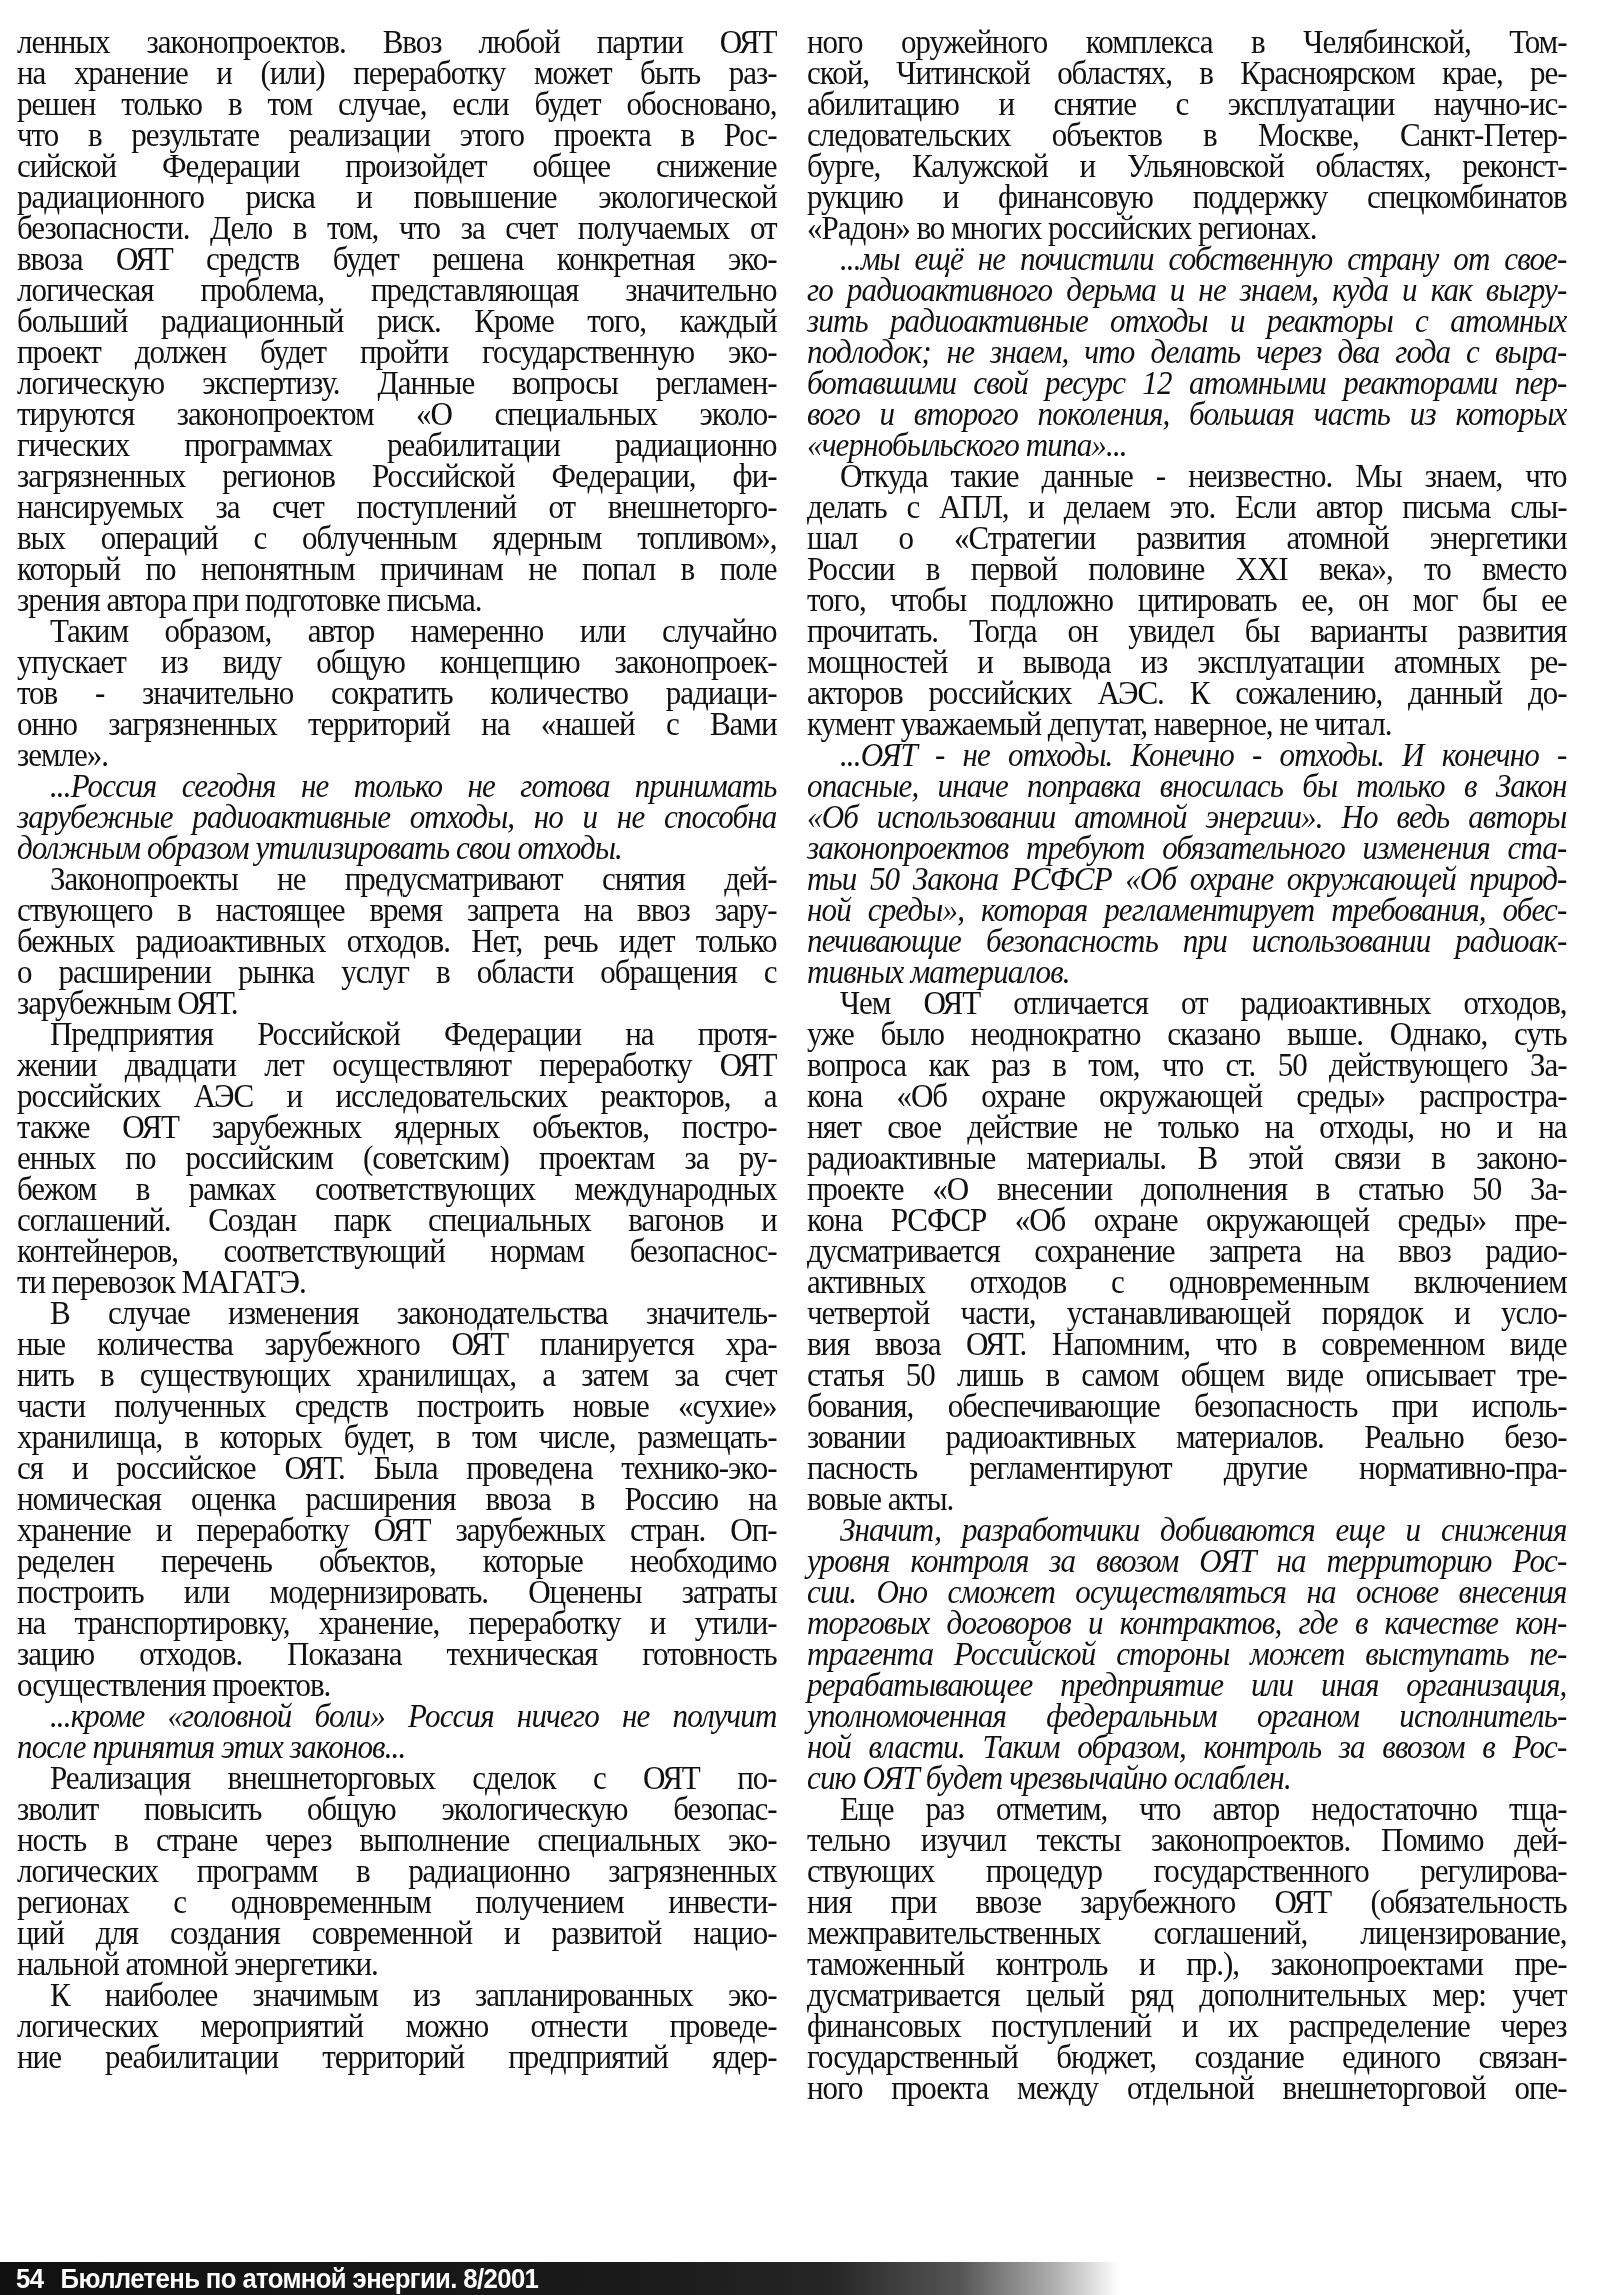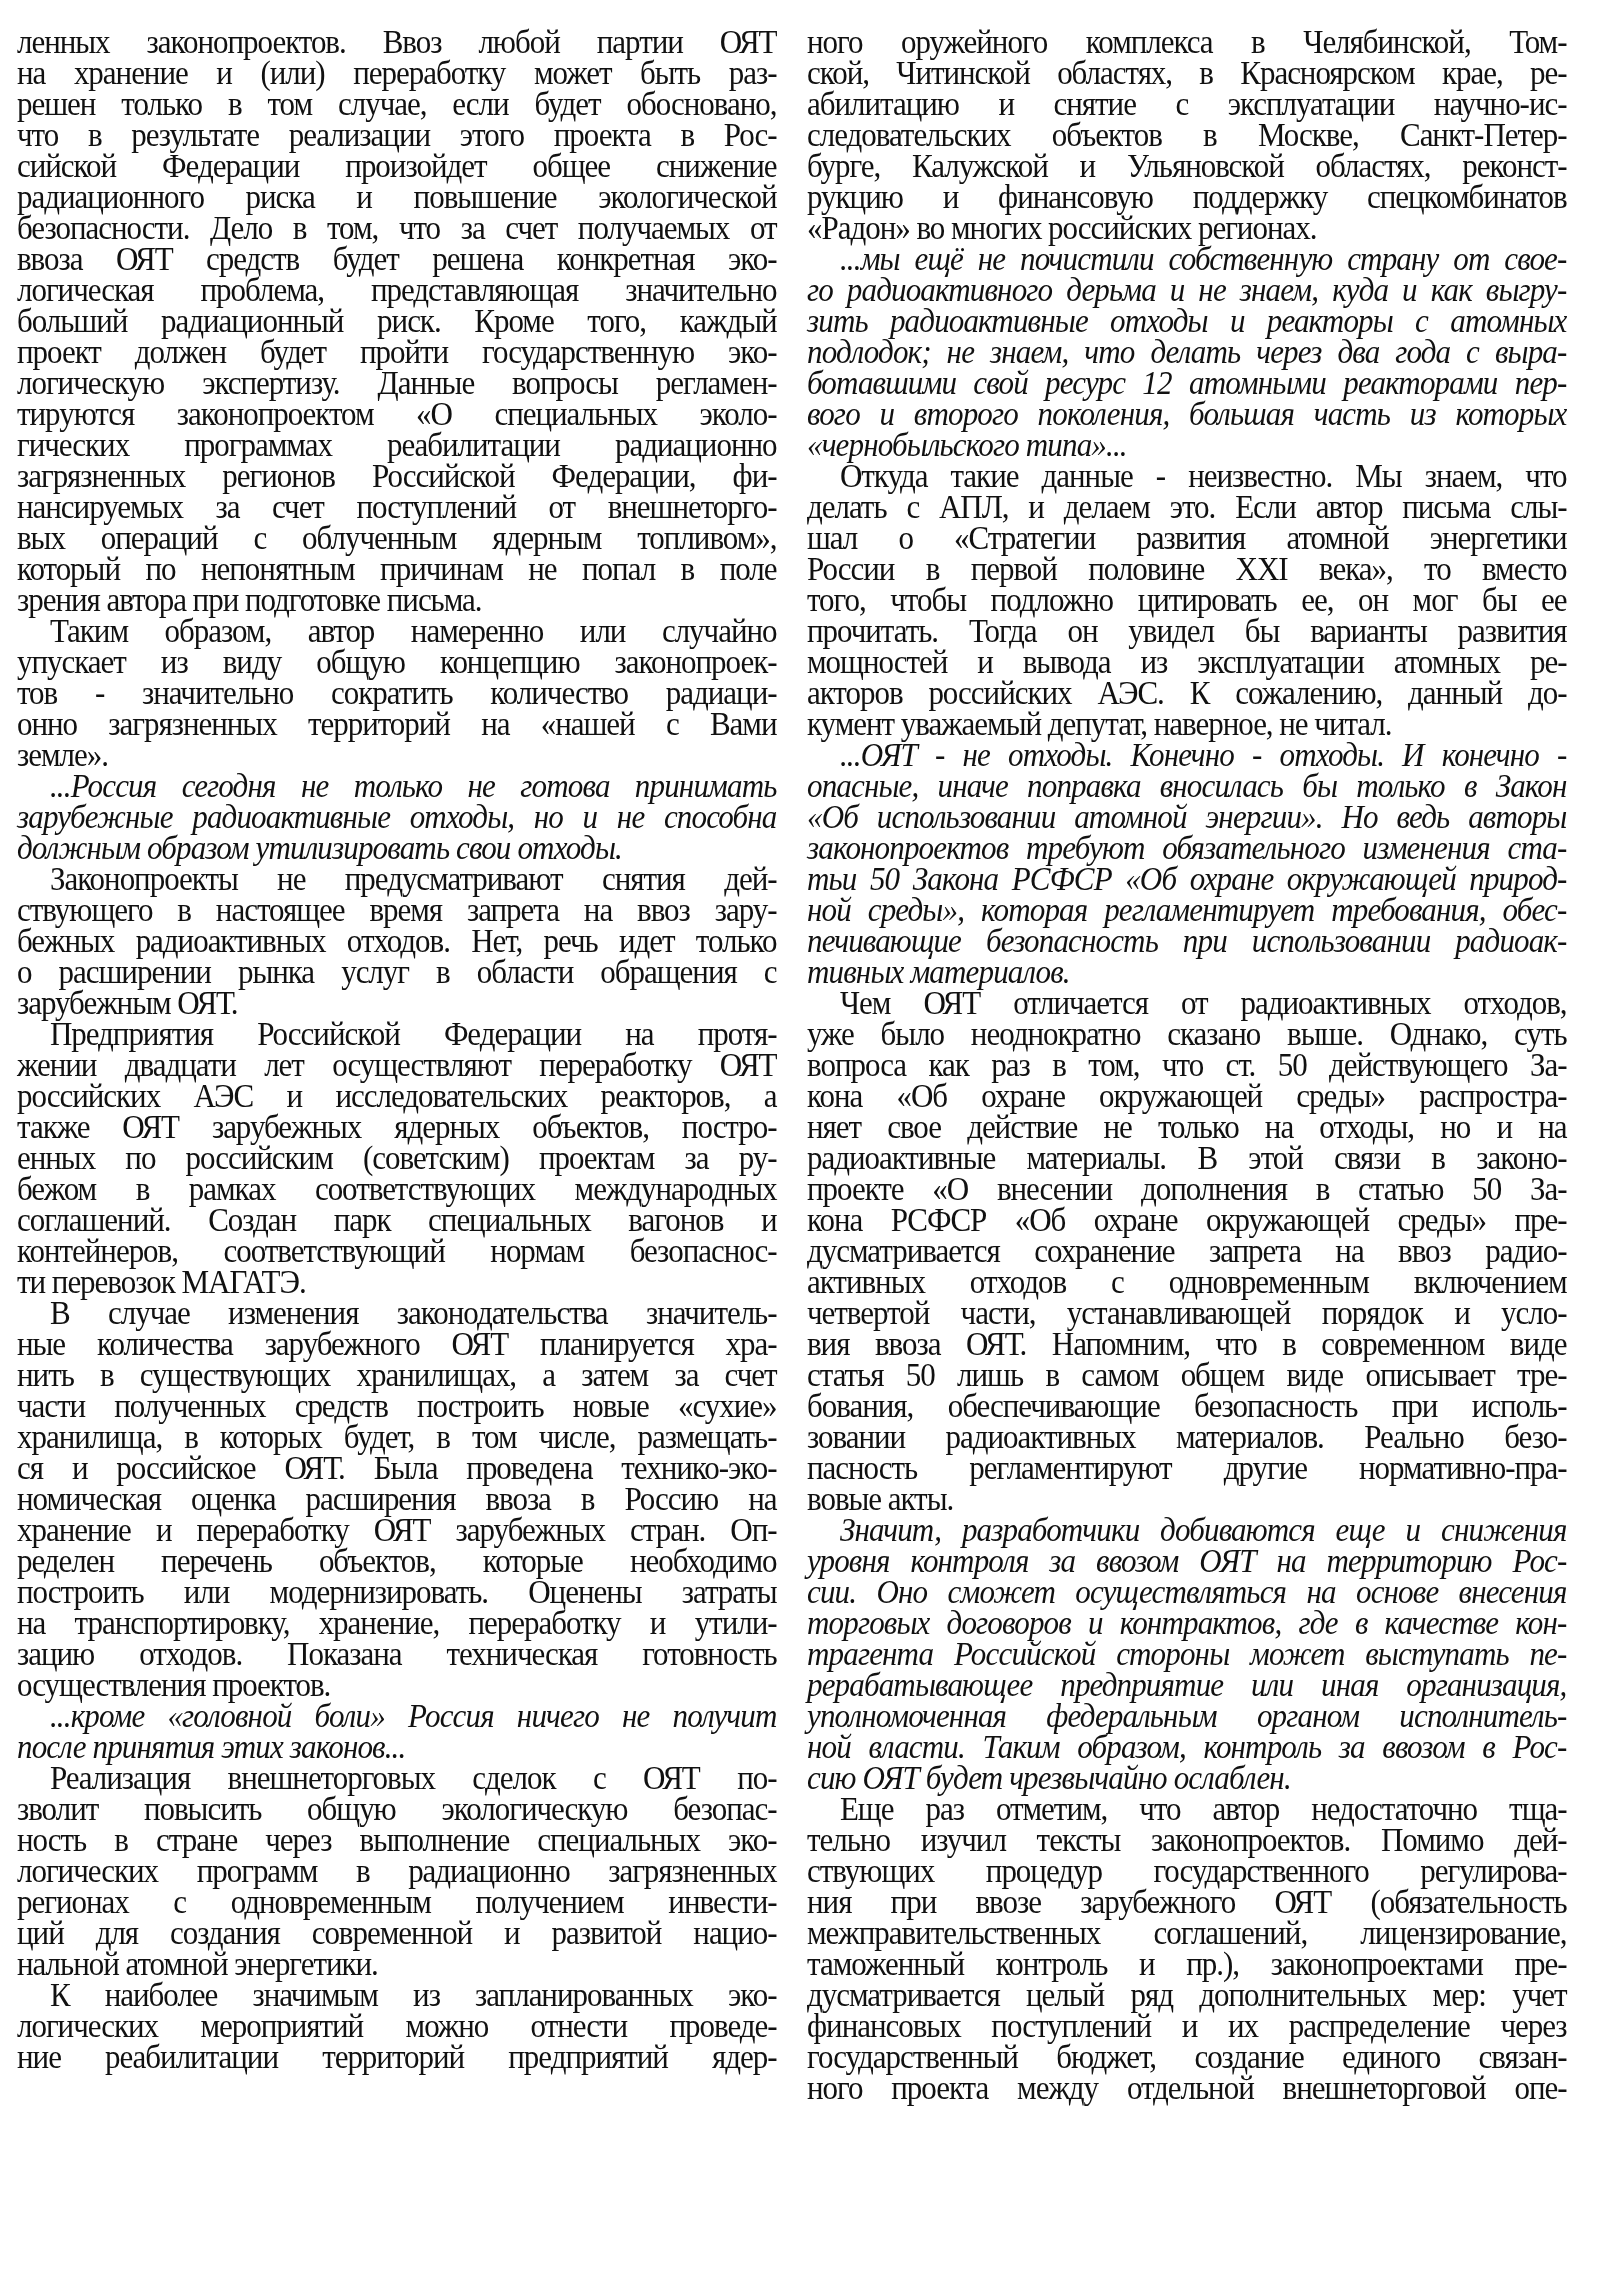--- a/index.html
+++ b/index.html
@@ -197,14 +197,19 @@
         <span class="line">ния при ввозе зарубежного ОЯТ (обязательность</span>
         <span class="line">межправительственных соглашений, лицензирование,</span>
         <span class="line">таможенный контроль и пр.), законопроектами пре-</span>
         <span class="line">дусматривается целый ряд дополнительных мер: учет</span>
         <span class="line">финансовых поступлений и их распределение через</span>
         <span class="line">государственный бюджет, создание единого связан-</span>
         <span class="line">ного проекта между отдельной внешнеторговой опе-</span>
       </div>
     </div>
 
+  <div class="footer">
+    <div class="footer-text">
+      <span>54</span><span>Бюллетень по атомной энергии. 8/2001</span>
+    </div>
+  </div>
 </div>
 
 
 </body></html>

